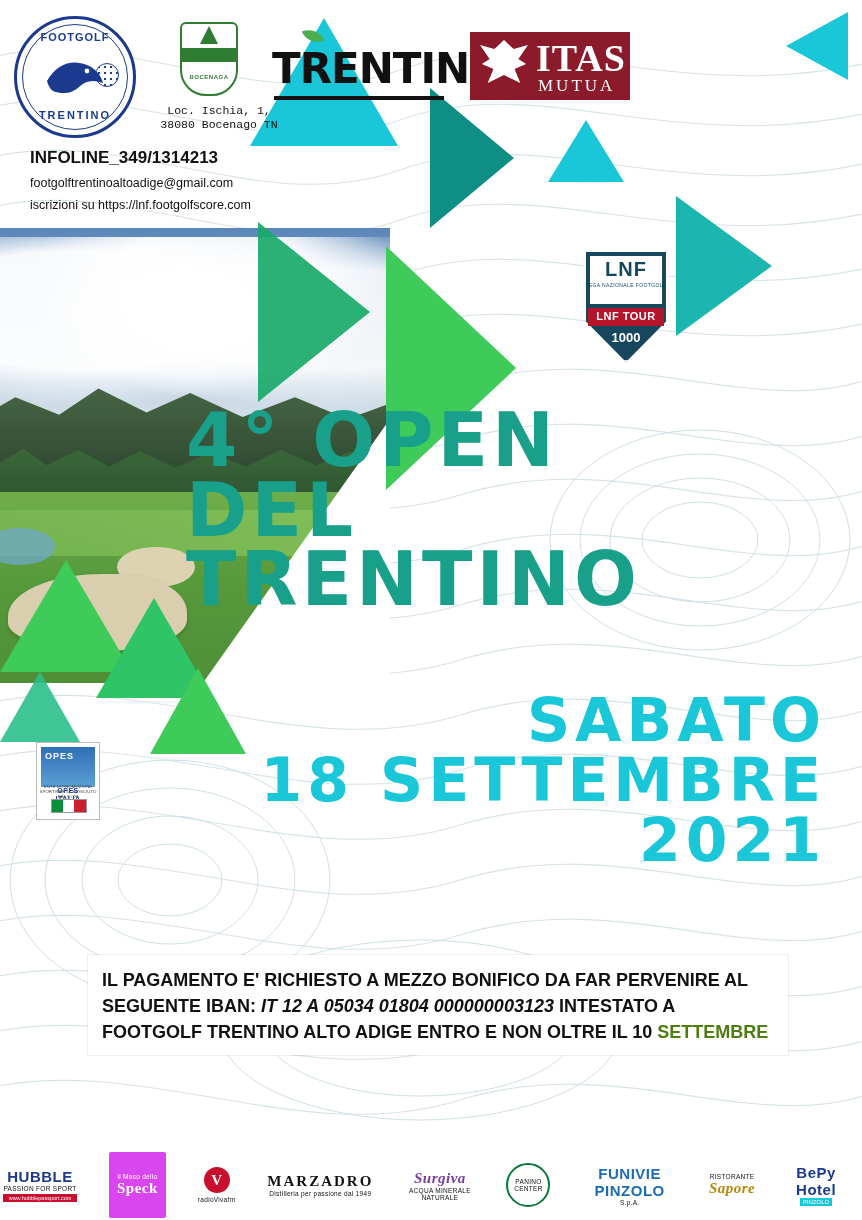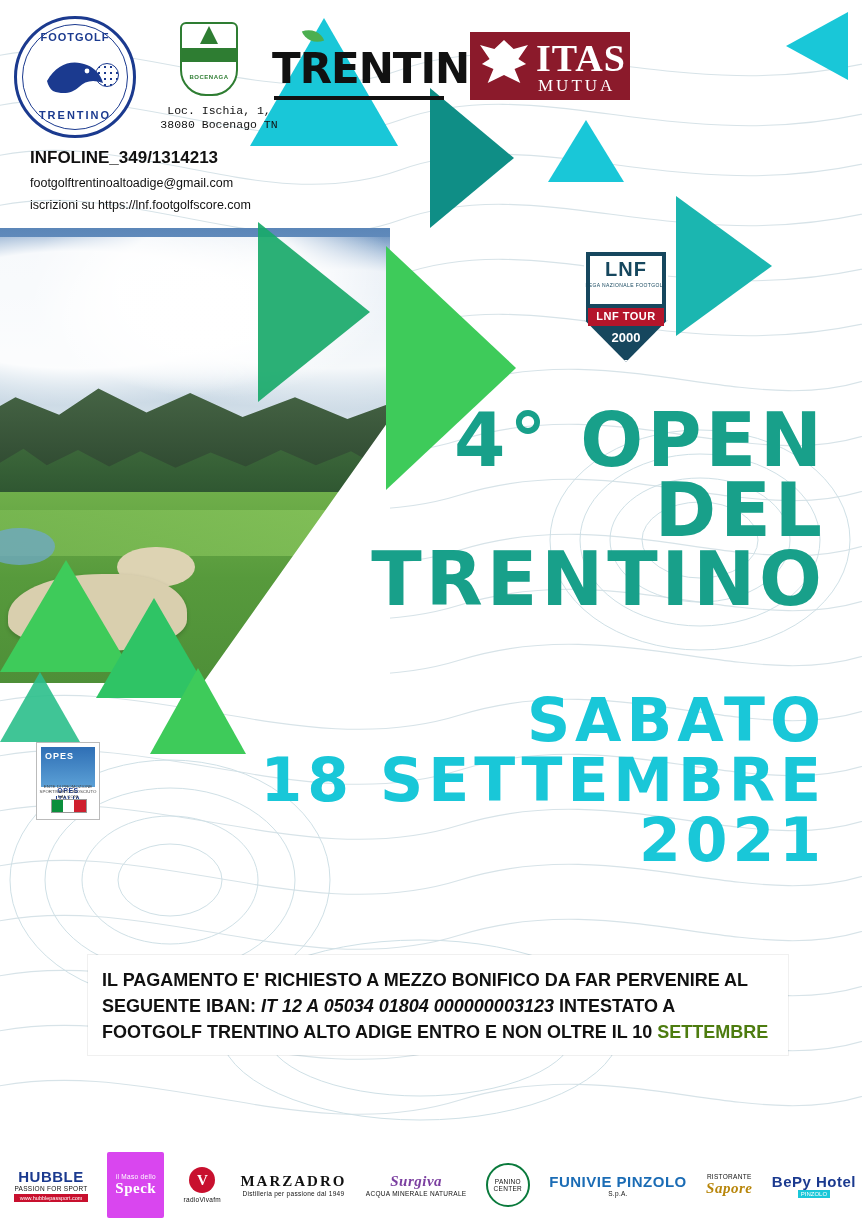--- a/index.html
+++ b/index.html
@@ -130,21 +130,21 @@
     font-weight:bold;color:#1b3a8f;letter-spacing:.5px;}
   .opes .ita{position:absolute;left:0;right:0;top:52px;text-align:center;font-size:7px;
     font-weight:bold;color:#1b3a8f;letter-spacing:.5px;}
   .opes .flag{position:absolute;left:14px;bottom:6px;width:34px;height:12px;
     background:linear-gradient(90deg,#0a8f3c 0 33%,#fff 33% 66%,#cf1f2e 66% 100%);
     border:1px solid #999;}
   .opes .fine{position:absolute;left:0;right:0;bottom:20px;text-align:center;font-size:4.4px;
     color:#444;}
 
   
-  .title{position:absolute;right:36px;top:406px;width:640px;text-align:right;
+  .title{position:absolute;right:36px;top:406px;width:640px;text-align:left;
     font-family:"DejaVu Sans", sans-serif;font-weight:bold;color:#18a08a;
     letter-spacing:4px;line-height:.94;}
   .title .l1{font-size:74px;}
   .title .l2{font-size:74px;}
   .title .l3{font-size:74px;}
 
   .dateblk{position:absolute;right:36px;top:690px;width:640px;text-align:right;
     font-family:"DejaVu Sans", sans-serif;font-weight:bold;color:#19c7d8;
     letter-spacing:5px;line-height:1.0;}
   .dateblk .d1{font-size:60px;}
@@ -157,22 +157,22 @@
   .paybox p{margin:0;padding:0;font-size:18px;line-height:26px;color:#111;
     font-weight:600;}
   .paybox .pad{padding:12px 14px;}
   .paybox .iban{font-style:italic;}
   .paybox .pale{color:#4d7c0f;}
 
   
   .footer{position:absolute;left:0;bottom:0;width:862px;height:92px;background:#fff;}
   .foot-note{position:absolute;left:0;top:6px;width:862px;text-align:center;font-size:11px;
     color:#111;}
-  .sponsors{position:absolute;left:14px;top:28px;width:842px;height:58px;
-    display:flex;align-items:center;justify-content:space-between;}
+  .sponsors{position:absolute;left:3px;top:28px;width:842px;height:58px;
+    display:flex;align-items:center;justify-content:flex-start;gap:32px;}
   .sp{height:50px;display:flex;flex-direction:column;align-items:center;justify-content:center;
     font-size:9px;color:#111;text-align:center;}
   .sp .big{font-size:15px;font-weight:bold;letter-spacing:.5px;}
   .sp .small{font-size:6.5px;letter-spacing:.3px;}
   .hubble .big{color:#1b3a8f;}
   .hubble .bar{width:74px;height:8px;background:#c8102e;color:#fff;font-size:5.5px;
     display:flex;align-items:center;justify-content:center;margin-top:2px;}
   .maso{background:#d946ef;color:#fff;padding:8px 8px;border-radius:2px;}
   .maso .big{color:#fff;font-family:"Liberation Serif",serif;}
   .radio{display:flex;align-items:center;gap:3px;}
@@ -300,21 +300,21 @@
     <div class="iscr">iscrizioni su https://lnf.footgolfscore.com</div>
   </div>
 
   <div class="lnf">
     <div class="shield"></div>
     <div class="inner"></div>
     <div class="lnftxt">LNF</div>
     <div class="lnfsub">LEGA NAZIONALE FOOTGOLF</div>
     <div class="tourband"></div>
     <div class="tourtxt">LNF TOUR</div>
-    <div class="num">2000</div>
+    <div class="num">1000</div>
   </div>
 
   <div class="opes">
     <div class="blue"></div>
     <div class="o">OPES</div>
     <div class="it">OPES</div>
     <div class="ita">ITALIA</div>
     <div class="fine">ENTE DI PROMOZIONE SPORTIVA RICONOSCIUTO DAL CONI</div>
     <div class="flag"></div>
   </div>

